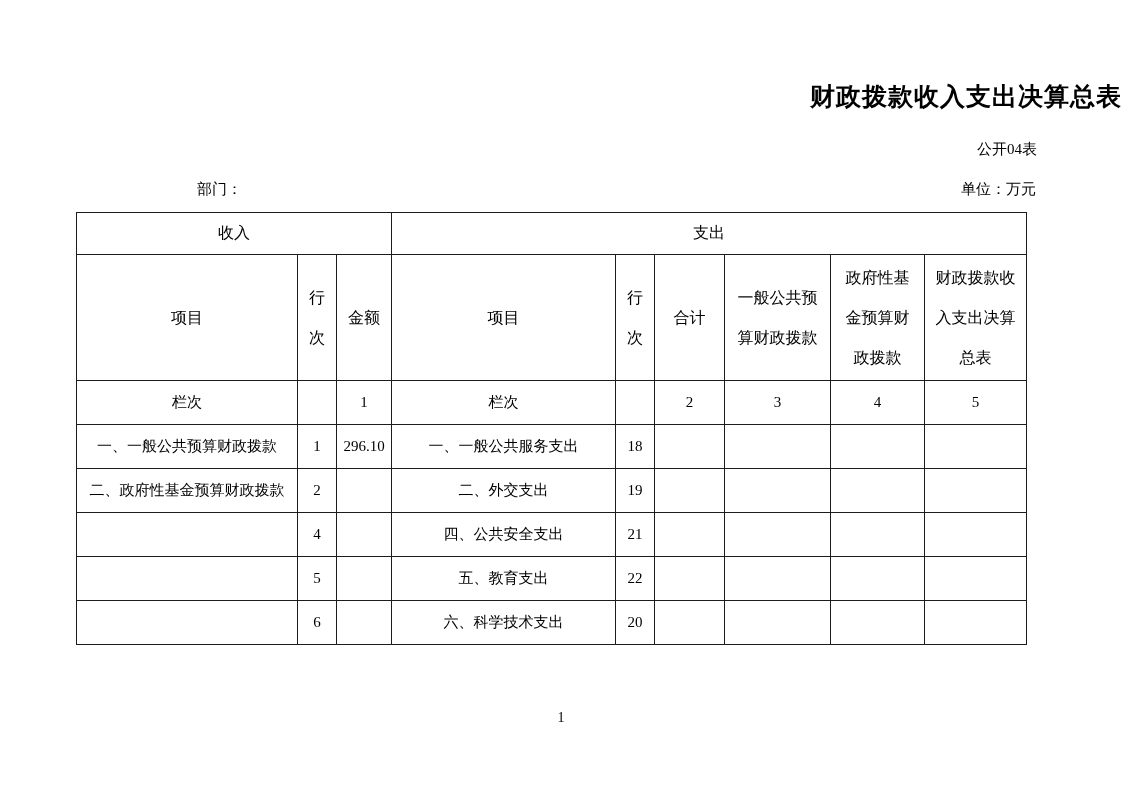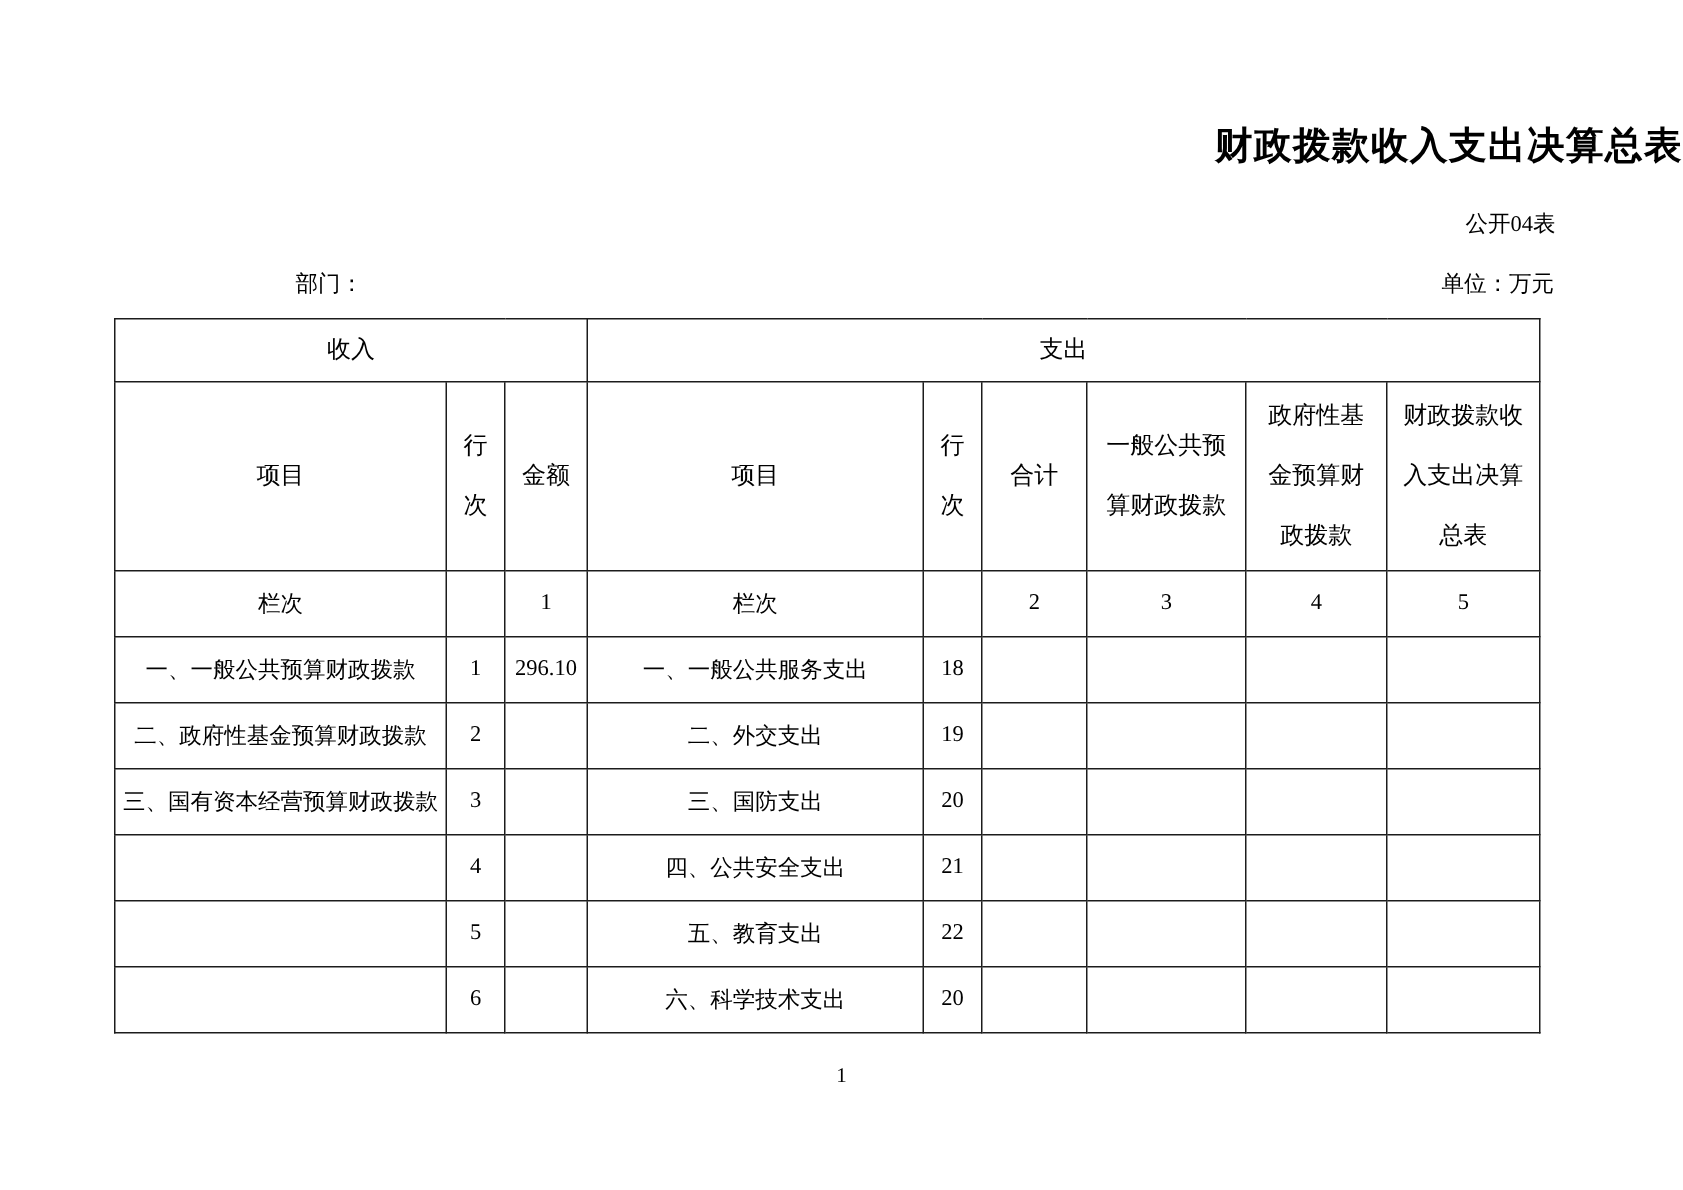--- a/index.html
+++ b/index.html
@@ -121,31 +121,20 @@
       <td>2</td>
       <td></td>
       <td class="c-item">二、外交支出</td>
       <td>19</td>
       <td></td>
       <td></td>
       <td></td>
       <td></td>
     </tr>
     <tr class="r-data">
-      <td class="c-item">三、国有资本经营预算财政拨款</td>
-      <td>3</td>
-      <td></td>
-      <td class="c-item">三、国防支出</td>
-      <td>20</td>
-      <td></td>
-      <td></td>
-      <td></td>
-      <td></td>
-    </tr>
-    <tr class="r-data">
       <td class="c-item"></td>
       <td>4</td>
       <td></td>
       <td class="c-item">四、公共安全支出</td>
       <td>21</td>
       <td></td>
       <td></td>
       <td></td>
       <td></td>
     </tr>

